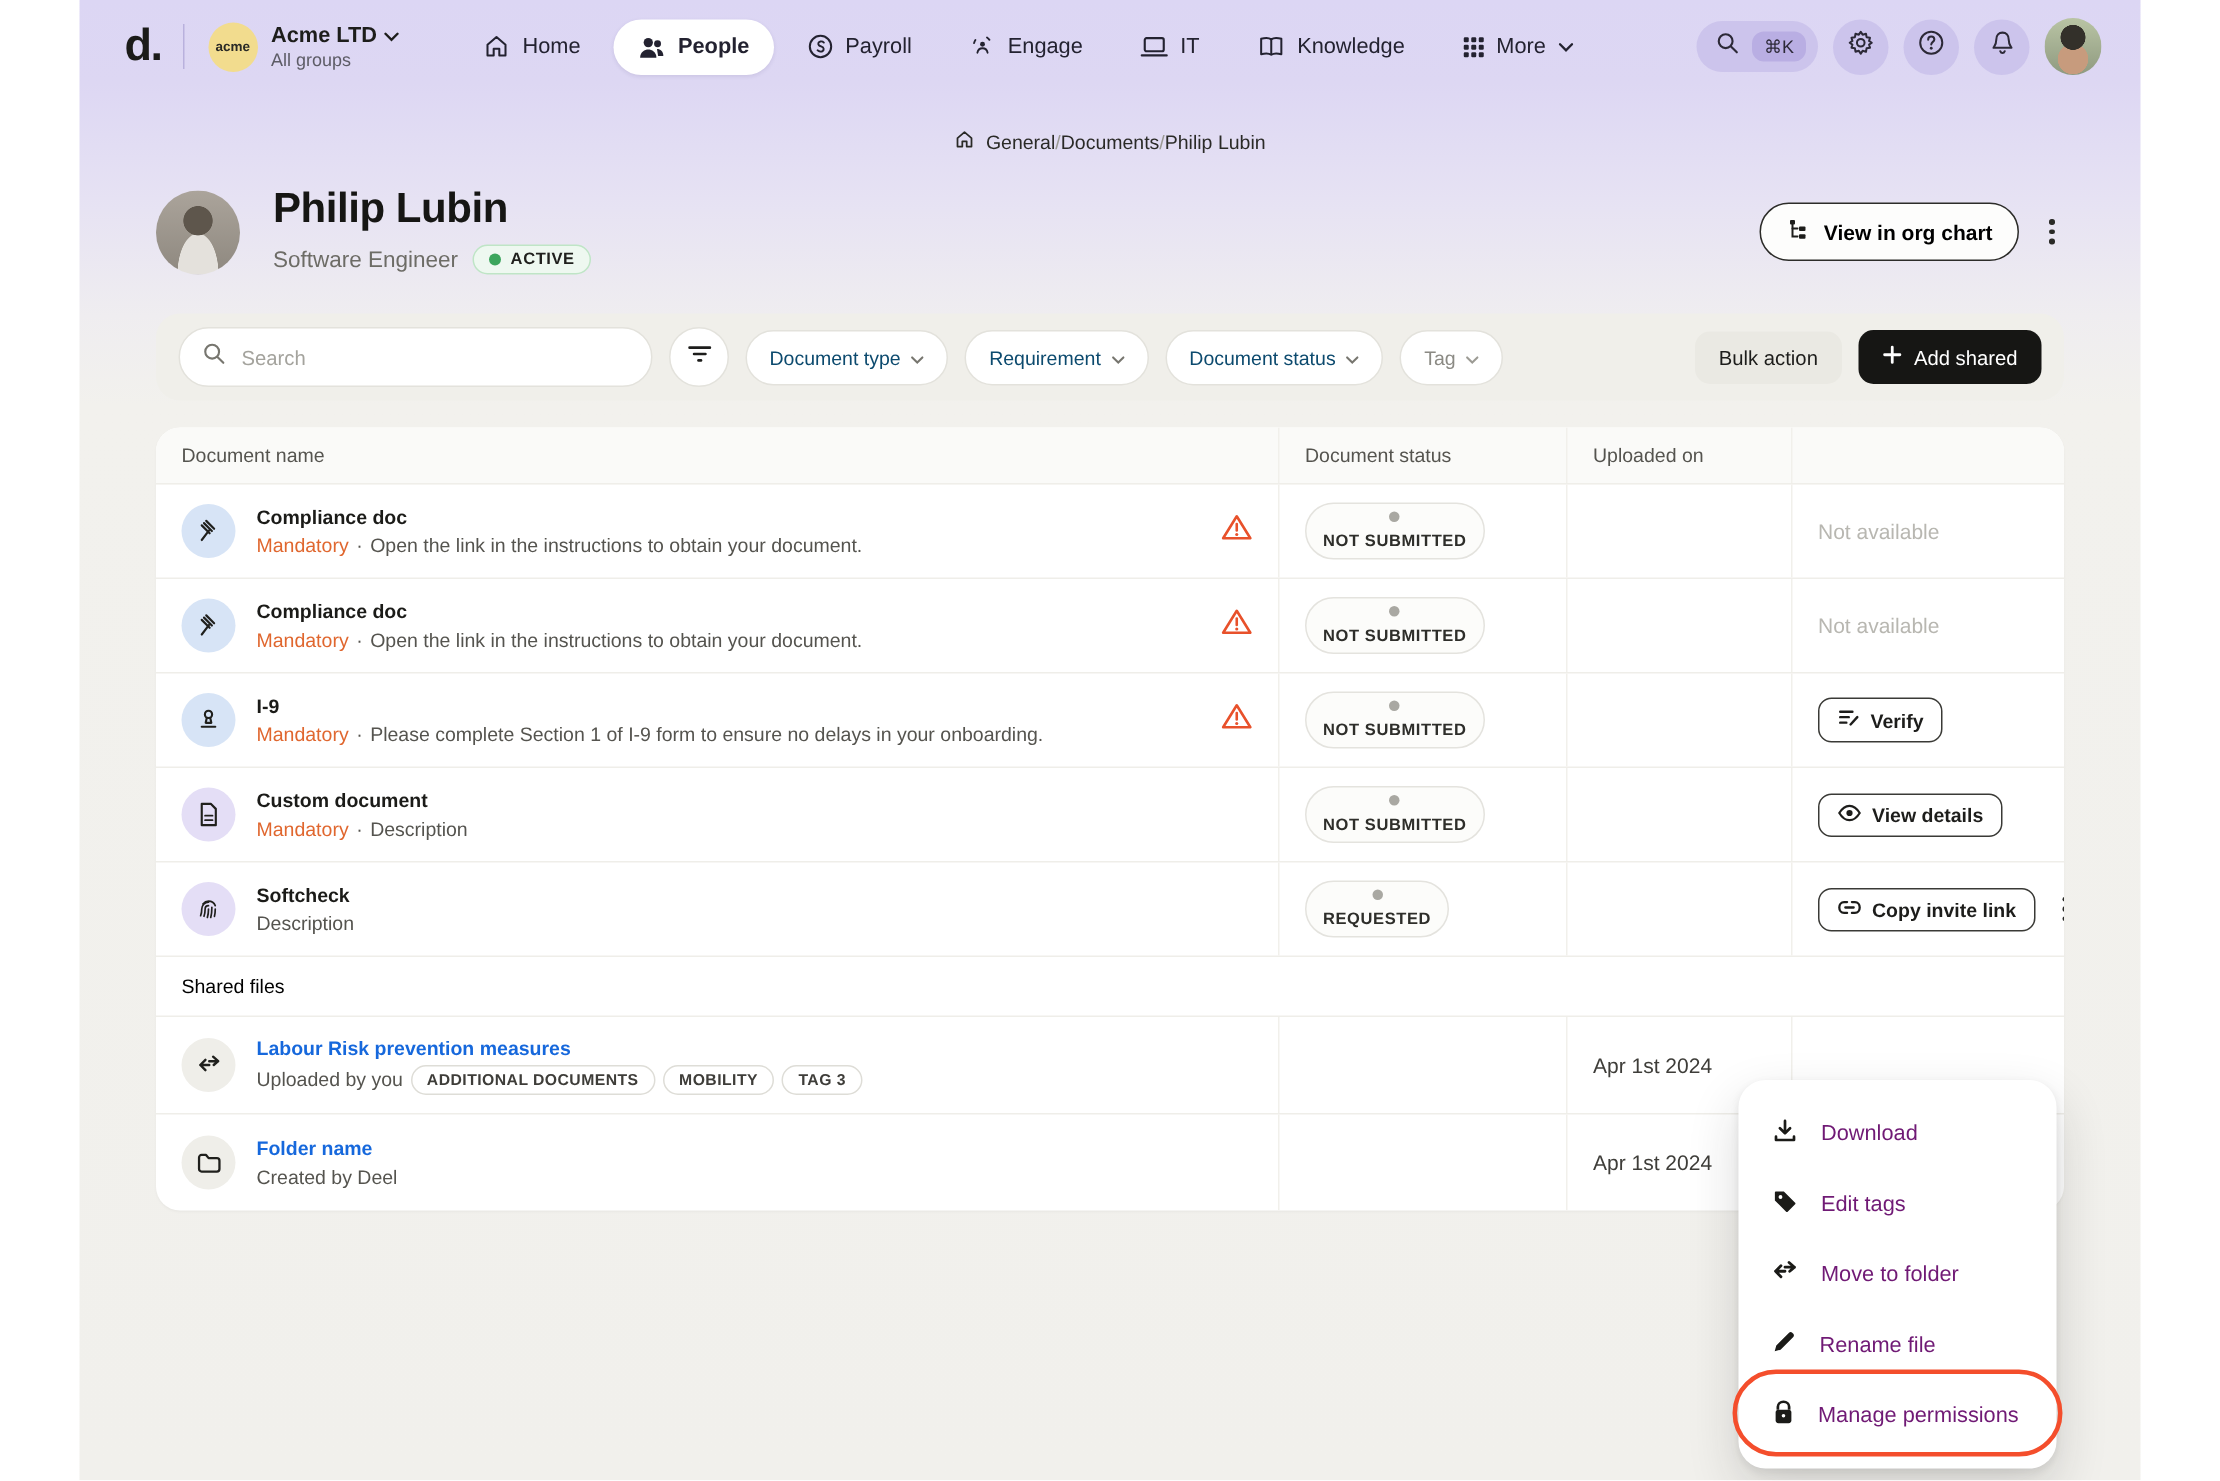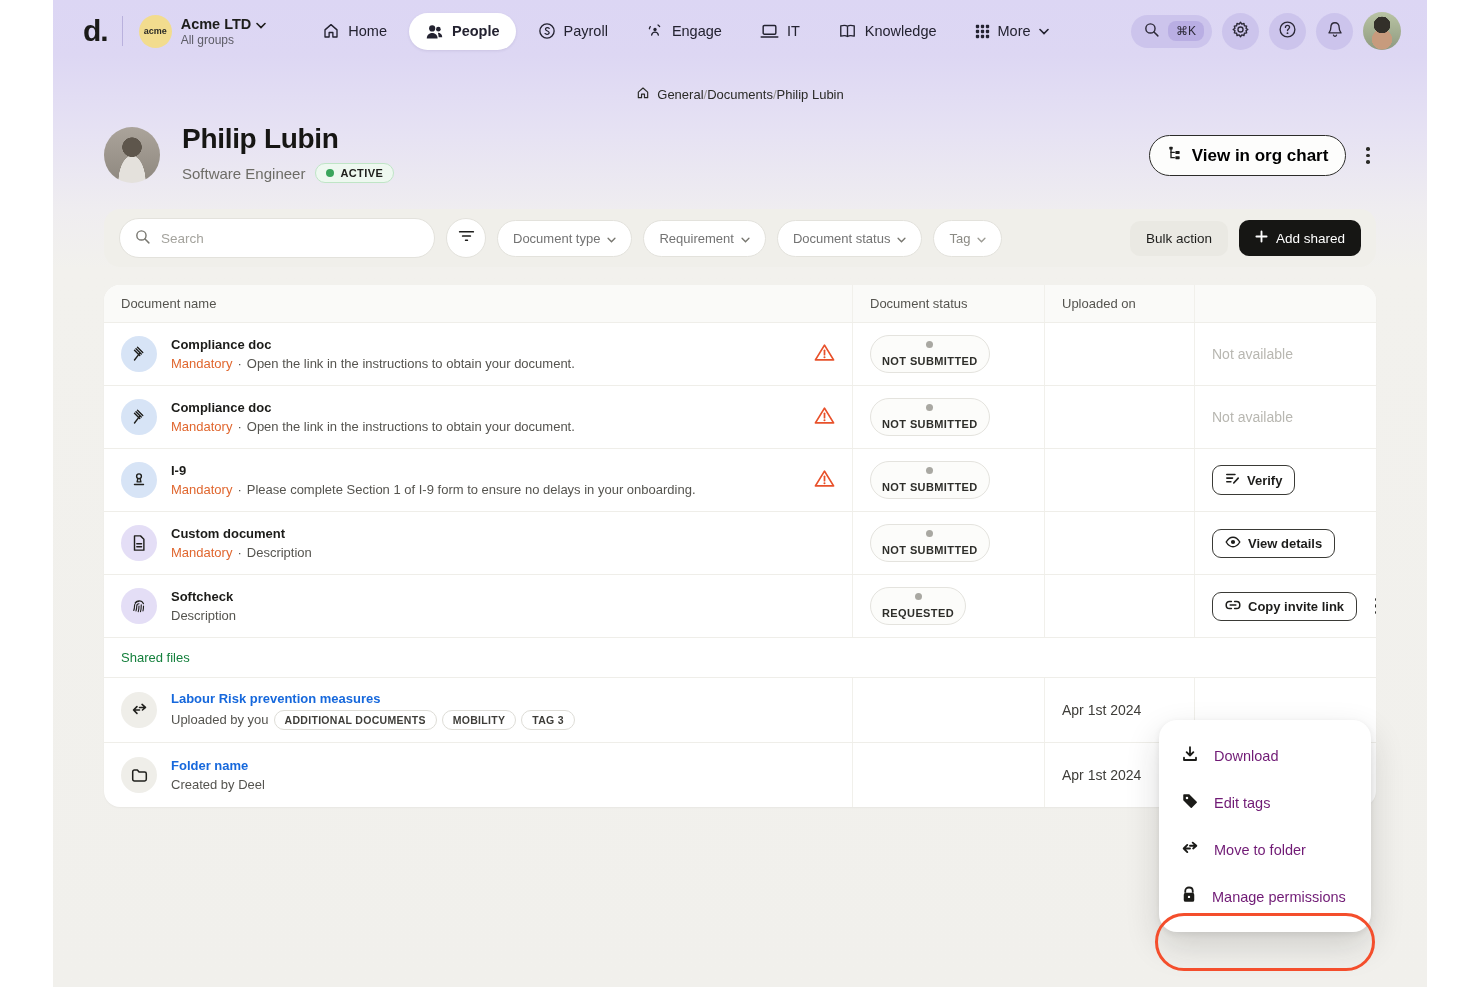--- a/index.html
+++ b/index.html
@@ -47,33 +47,33 @@
                 linear-gradient(180deg,#aba49b,#8e887f); }
   .profile-main { margin-left:22px; }
   .profile-name { font-size:28px; font-weight:700; letter-spacing:-.3px; color:#161614; }
   .profile-sub { display:flex; align-items:center; gap:10px; margin-top:8px; }
   .profile-role { font-size:15px; color:#6d6c66; }
   .badge-active { display:inline-flex; align-items:center; gap:6px; border:1px solid #bfe5c6; background:#eef8f0;
                   border-radius:999px; padding:3px 10px; font-size:11px; font-weight:700; letter-spacing:.4px; color:#20201d; }
   .dot-green { width:8px; height:8px; border-radius:50%; background:#3ba55c; }
   .profile-actions { margin-left:auto; display:flex; align-items:center; gap:14px; margin-top:12px; }
   .btn-outline { display:flex; align-items:center; gap:9px; border:1.4px solid #2c2c29; background:#fdfdfc; border-radius:999px;
-                 padding:9px 17px; font-size:17px; font-weight:600; cursor:pointer;text-align:center; }
+                 padding:9px 17px; font-size:14px; font-weight:600; cursor:pointer;text-align:center; }
   .kebab { display:flex; flex-direction:column; gap:3px; padding:6px; cursor:pointer; }
   .kebab i { width:3.6px; height:3.6px; border-radius:50%; background:#2a2a27; }
 
   
   .filter-card { margin:26px 51px 0; height:58px; background:#f0efea; border-radius:16px; display:flex; align-items:center; padding:0 15px; gap:11px; }
   .search-box { display:flex; align-items:center; gap:10px; width:316px; height:40px; background:#fff; border:1px solid #e3e2dc;
                 border-radius:999px; padding:0 14px; }
   .search-box input { border:none; outline:none; font-size:13.5px; width:100%; background:transparent; color:#1d1d1b; font-family:inherit; }
   .search-box input::placeholder { color:#a4a39d; }
   .icon-circle { width:40px; height:40px; border-radius:50%; background:#fff; border:1px solid #e3e2dc; display:flex; align-items:center; justify-content:center; cursor:pointer; flex:none; }
   .drop-pill { display:flex; align-items:center; gap:7px; background:#fff; border:1px solid #e3e2dc; border-radius:999px;
-               padding:10px 15px; font-size:13px; color:#737373; cursor:pointer; white-space:nowrap; }
+               padding:10px 15px; font-size:13px; color:#0c4a6e; cursor:pointer; white-space:nowrap; }
   .drop-pill.muted { color:#8b8a84; }
   .spacer { flex:1; }
   .btn-bulk { background:#eae9e3; border:none; border-radius:10px; padding:10px 16px; font-size:13.5px; font-weight:500; color:#1d1d1b; cursor:pointer; font-family:inherit; }
   .btn-dark { display:flex; align-items:center; gap:8px; background:#161614; color:#fff; border:none; border-radius:10px;
               padding:10px 16px; font-size:13.5px; font-weight:500; cursor:pointer; font-family:inherit;text-align:right; }
 
   
   .table-card { margin:18px 51px 0; background:#fff; border-radius:16px; overflow:hidden; box-shadow:0 1px 2px rgba(20,20,20,.04); }
   .total-row { padding:15px 17px; font-size:13px; color:#55544f; border-bottom:1px solid #efeee9; }
   .tgrid { display:grid; grid-template-columns:1fr 192px 150px 182px; align-items:stretch; }
@@ -90,21 +90,21 @@
   .doc-sub { font-size:13px; color:#55544f; margin-top:4px; display:flex; align-items:center; gap:5px; flex-wrap:wrap; }
   .mandatory { color:#e0672f; }
   .warn { margin-left:auto; padding-left:10px; }
   .status-pill { display:inline-flex; align-items:center; gap:7px; border:1px solid #e4e3de; background:#fcfcfa; border-radius:999px;
                  padding:5px 11px; font-size:11px; font-weight:600; letter-spacing:.4px; color:#2e2e2a; white-space:nowrap;flex-direction:column; }
   .dot-gray { width:7px; height:7px; border-radius:50%; background:#a9a8a2; }
   .na { font-size:14px; color:#b8b7b1; }
   .date { font-size:14px; color:#3e3d39; }
   .btn-row { display:flex; align-items:center; gap:7px; border:1.4px solid #3a3a36; background:#fff; border-radius:9px;
              padding:6px 12px; font-size:13px; font-weight:600; color:#1d1d1b; cursor:pointer; font-family:inherit; white-space:nowrap; }
-  .shared-label-row { padding:12px 17px; font-size:13px; color:#15803d; border-bottom:1px solid #efeee9; }
+  .shared-label-row { padding:12px 17px; font-size:13px; color:#000000; border-bottom:1px solid #efeee9; }
   .tag-pill { border:1px solid #deddd7; border-radius:999px; padding:3px 10px; font-size:10.5px; font-weight:600; letter-spacing:.3px; color:#3e3d39; white-space:nowrap; }
   .row-kebab { margin-left:12px; }
 
   
   .context-menu { position:absolute; left:1159px; top:720px; width:212px; background:#fff; border-radius:18px; z-index:20;
                   box-shadow:0 14px 34px rgba(30,30,30,.16), 0 2px 6px rgba(30,30,30,.08); padding:12px 0; }
   .menu-item { display:flex; align-items:center; gap:15px; height:47px; padding:0 16px 0 22px; font-size:14.5px; font-weight:500; color:#701a75; cursor:pointer; }
   .menu-item svg { flex:none; }
   .highlight-ring { position:absolute; left:-4px; right:-4px; top:193px; height:58px; border:3px solid #f44e2c; border-radius:29px; pointer-events:none; }
 </style>
@@ -603,20 +603,26 @@
       <span>Edit tags</span>
     </div>
     <div class="menu-item">
       <span><svg width="18" height="15" viewBox="0 0 20 16">
             <path d="M7 4 L3 8 L7 12 M3 8 H10" fill="none" stroke="#1b1b18" stroke-width="2.1" stroke-linecap="round" stroke-linejoin="round"></path>
             <path d="M13 1.5 L17 5 M17 5 L13.5 8 M17 5 H10" fill="none" stroke="#1b1b18" stroke-width="2.1" stroke-linecap="round" stroke-linejoin="round"></path>
           </svg></span>
       <span>Move to folder</span>
     </div>
     <div class="menu-item">
+      <span><svg width="17" height="17" viewBox="0 0 24 24">
+            <path d="M3 21 L4.5 15.5 L16.5 3.5 C17.3 2.7 18.7 2.7 19.5 3.5 L20.5 4.5 C21.3 5.3 21.3 6.7 20.5 7.5 L8.5 19.5 Z" fill="#1b1b18"></path>
+          </svg></span>
+      <span>Rename file</span>
+    </div>
+    <div class="menu-item">
       <span><svg width="16" height="18" viewBox="0 0 20 24">
             <path d="M5 9 V6.5 C5 3.8 7.2 2 10 2 C12.8 2 15 3.8 15 6.5 V9" fill="none" stroke="#1b1b18" stroke-width="2.4"></path>
             <rect x="3" y="9" width="14" height="12" rx="2.5" fill="#1b1b18"></rect>
             <circle cx="10" cy="14.5" r="1.6" fill="#fff"></circle>
           </svg></span>
       <span>Manage permissions</span>
     </div>
     <div class="highlight-ring"></div>
   </div>
 </div>

